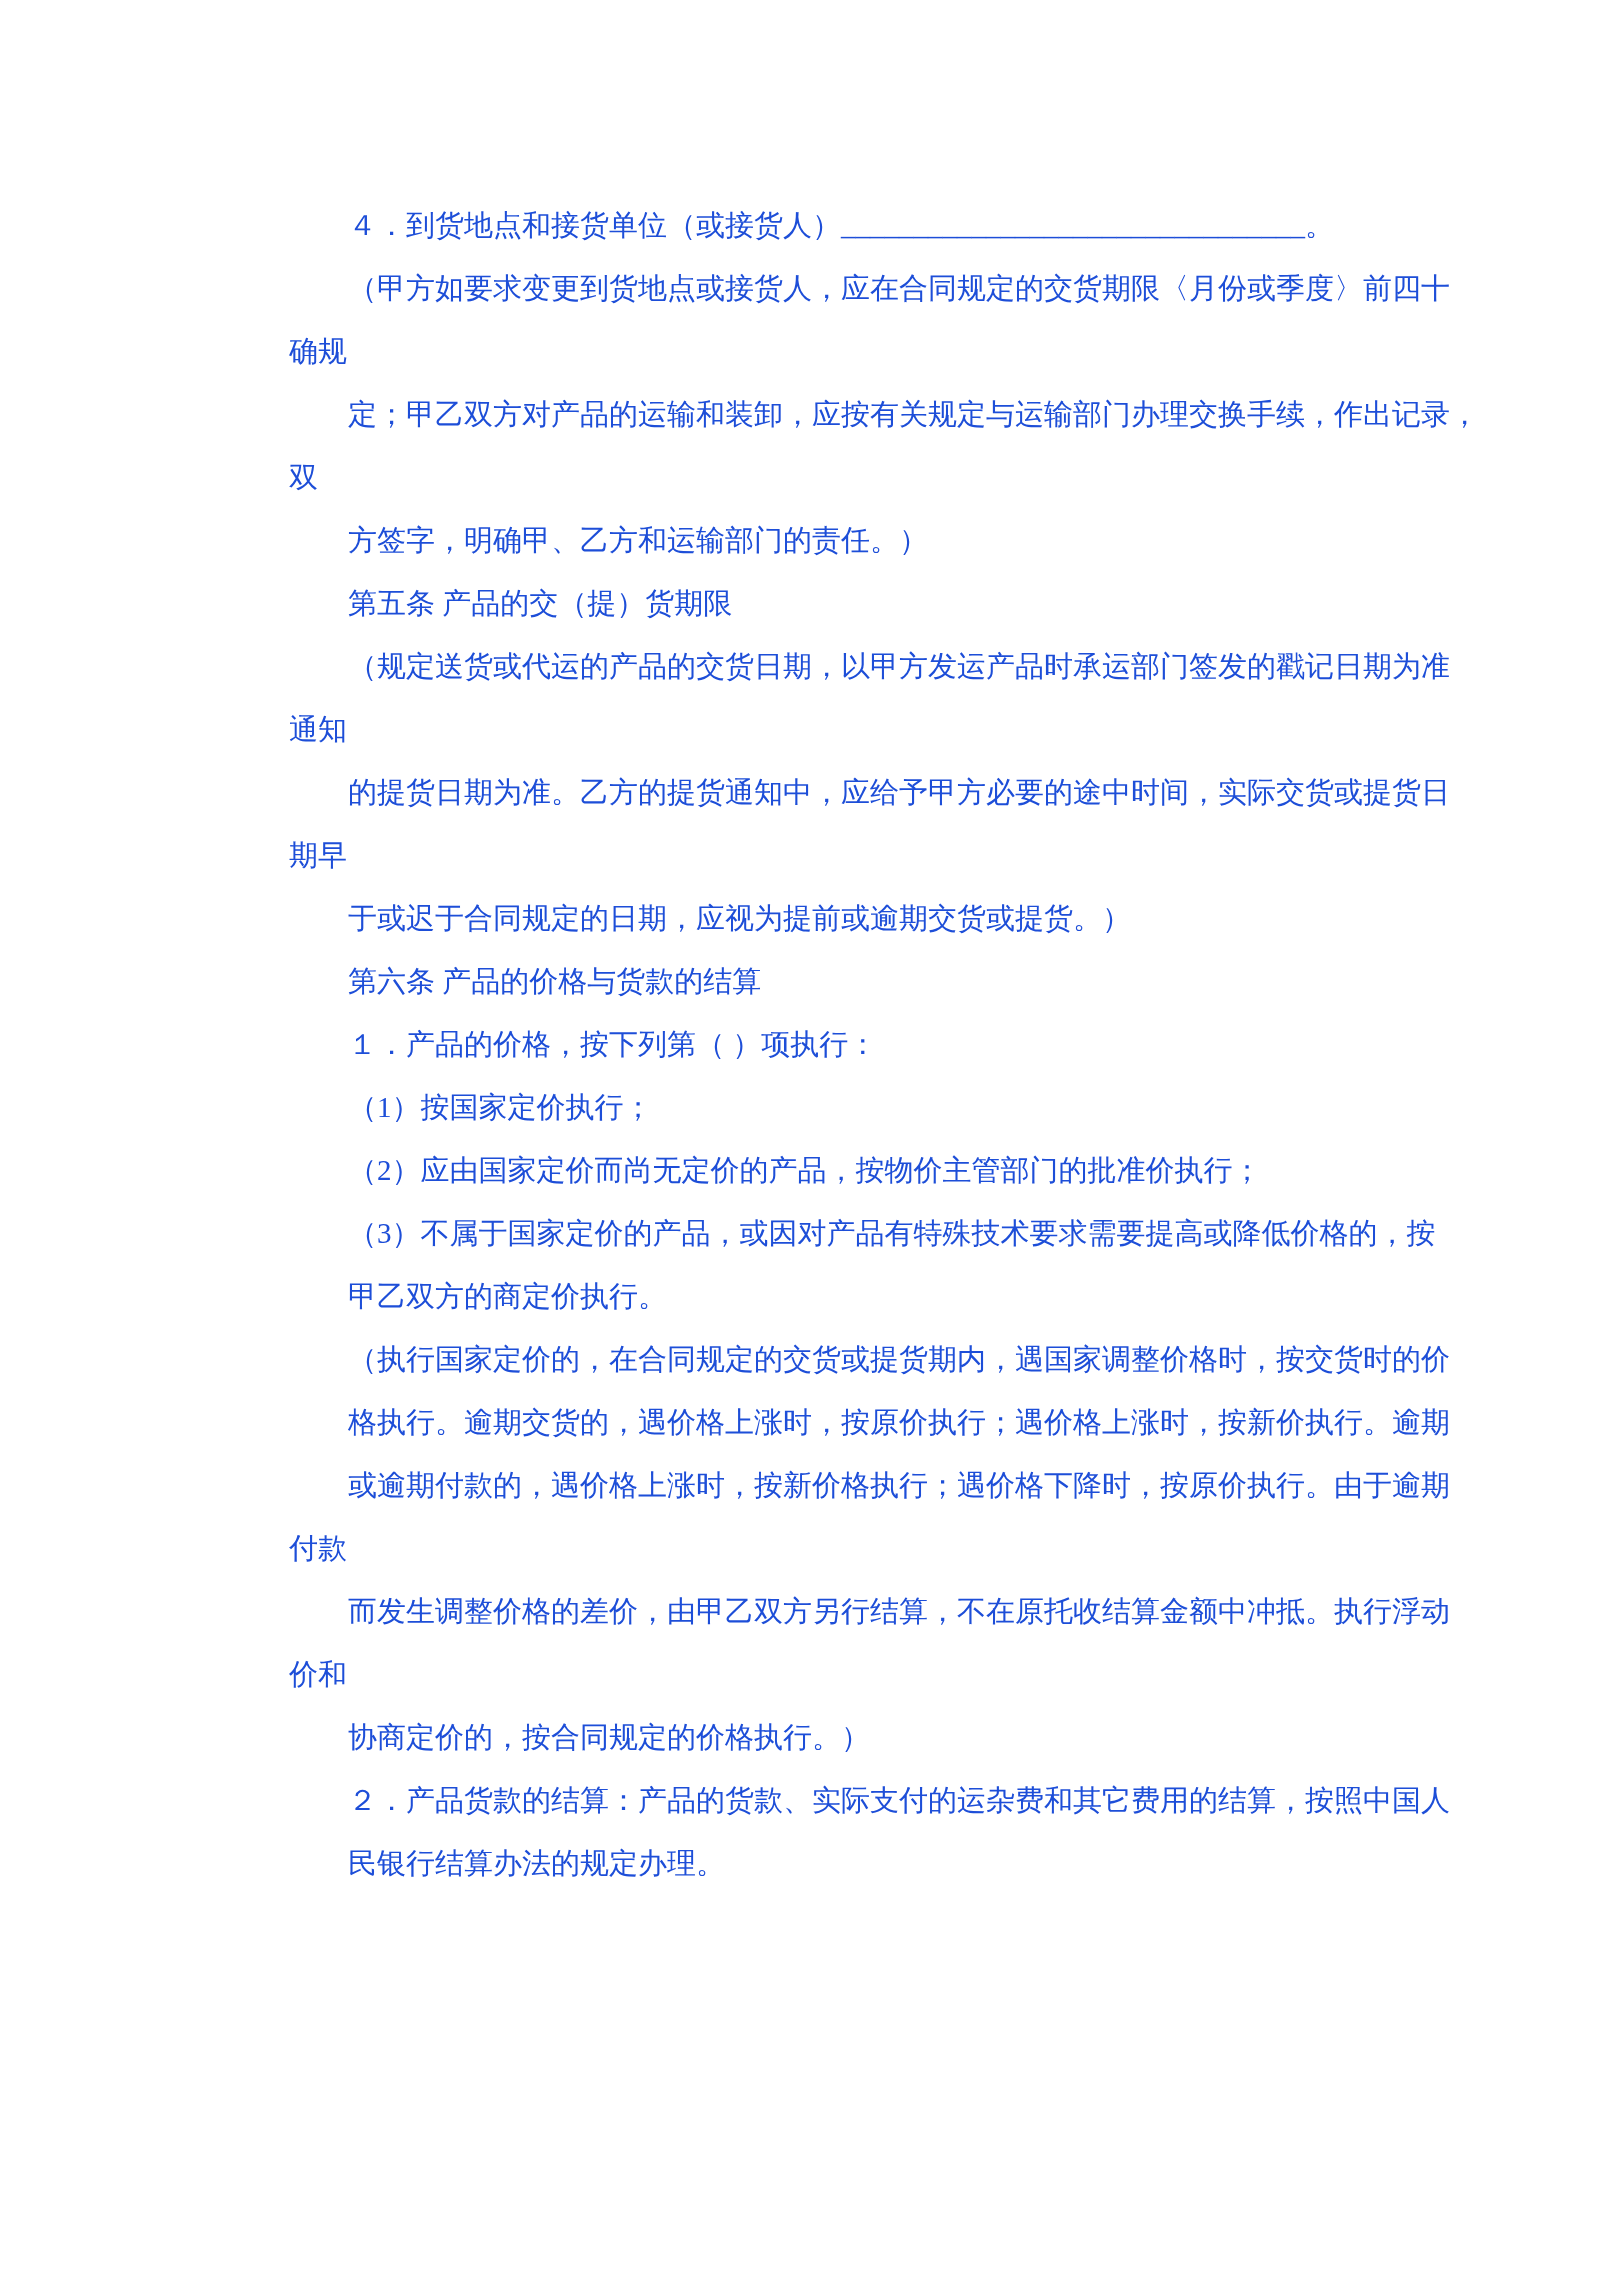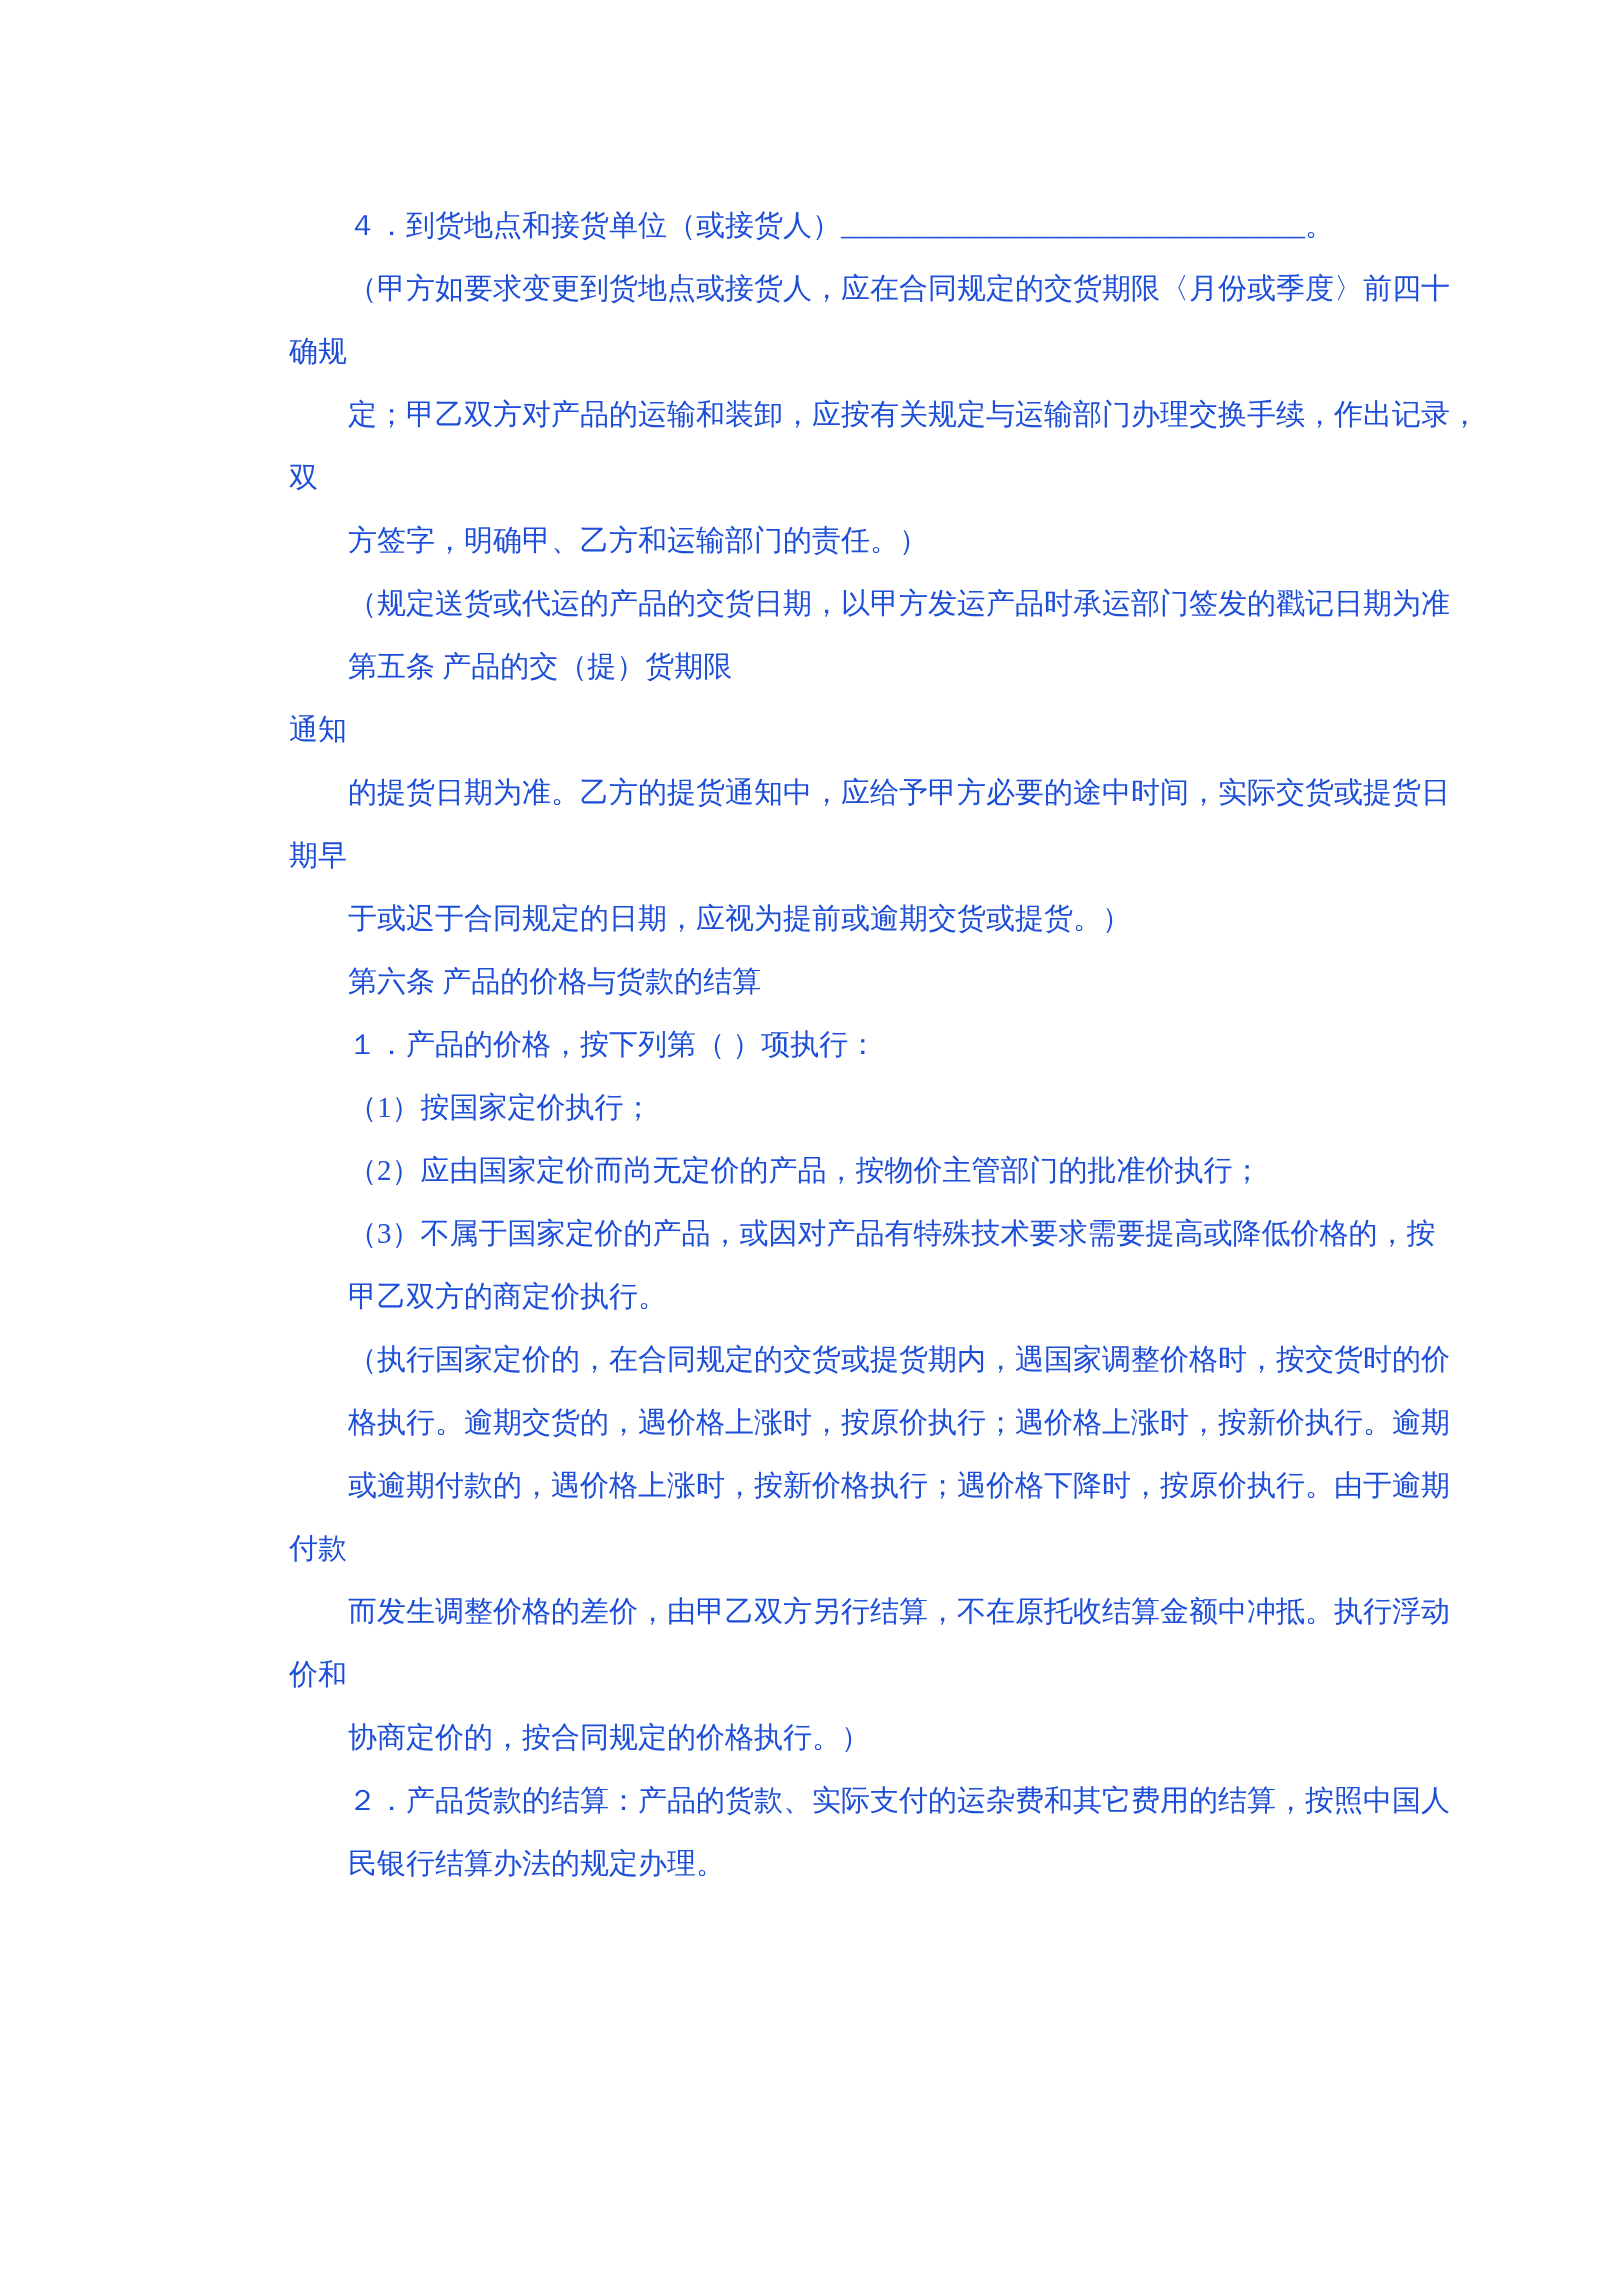--- a/index.html
+++ b/index.html
@@ -37,22 +37,22 @@
 <body>
 
 <div class="page">
   <div class="doc">
     <div class="line ind">４．到货地点和接货单位（或接货人）________________________________。</div>
     <div class="line ind">（甲方如要求变更到货地点或接货人，应在合同规定的交货期限〈月份或季度〉前四十</div>
     <div class="line">确规</div>
     <div class="line ind">定；甲乙双方对产品的运输和装卸，应按有关规定与运输部门办理交换手续，作出记录，</div>
     <div class="line">双</div>
     <div class="line ind">方签字，明确甲、乙方和运输部门的责任。）</div>
+    <div class="line ind">第五条 产品的交（提）货期限</div>
     <div class="line ind">（规定送货或代运的产品的交货日期，以甲方发运产品时承运部门签发的戳记日期为准</div>
-    <div class="line ind">第五条 产品的交（提）货期限</div>
     <div class="line">通知</div>
     <div class="line ind">的提货日期为准。乙方的提货通知中，应给予甲方必要的途中时间，实际交货或提货日</div>
     <div class="line">期早</div>
     <div class="line ind">于或迟于合同规定的日期，应视为提前或逾期交货或提货。）</div>
     <div class="line ind">第六条 产品的价格与货款的结算</div>
     <div class="line ind">１．产品的价格，按下列第（ ）项执行：</div>
     <div class="line ind">（1）按国家定价执行；</div>
     <div class="line ind">（2）应由国家定价而尚无定价的产品，按物价主管部门的批准价执行；</div>
     <div class="line ind">（3）不属于国家定价的产品，或因对产品有特殊技术要求需要提高或降低价格的，按</div>
     <div class="line ind">甲乙双方的商定价执行。</div>

